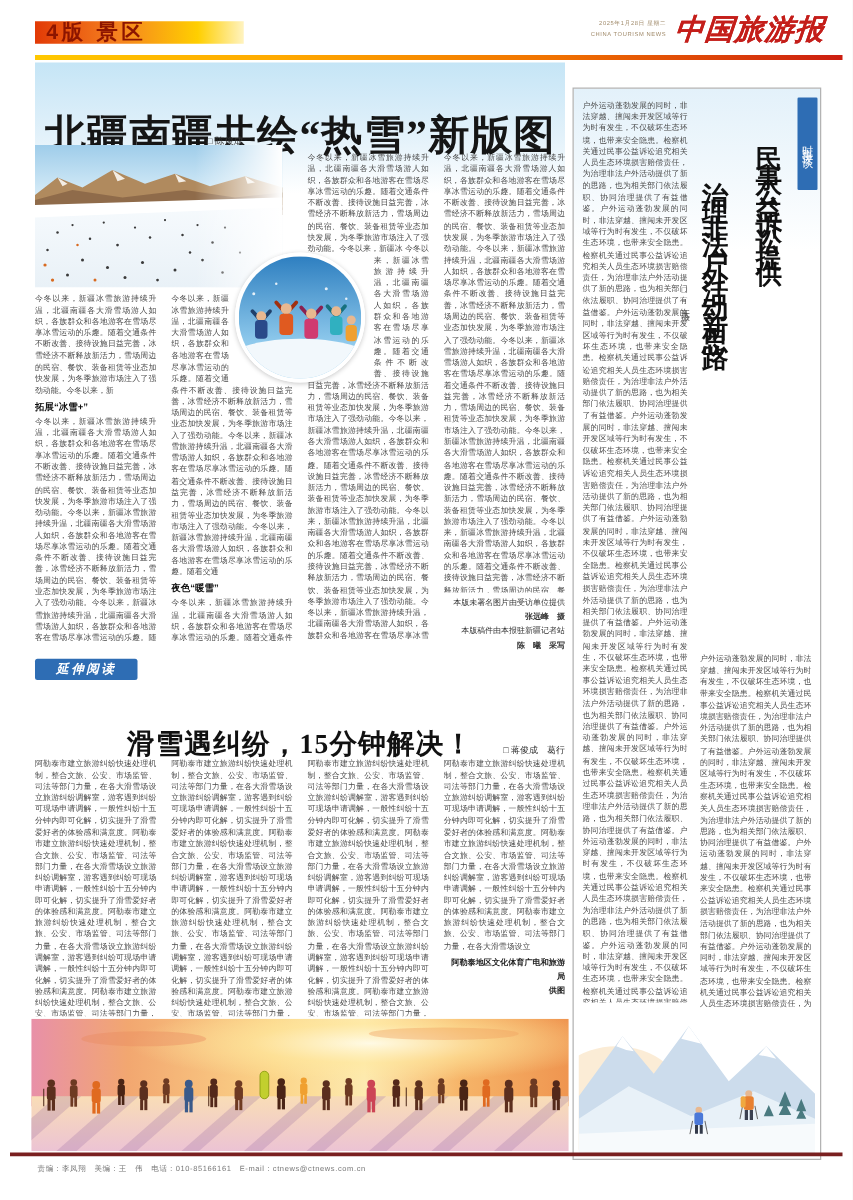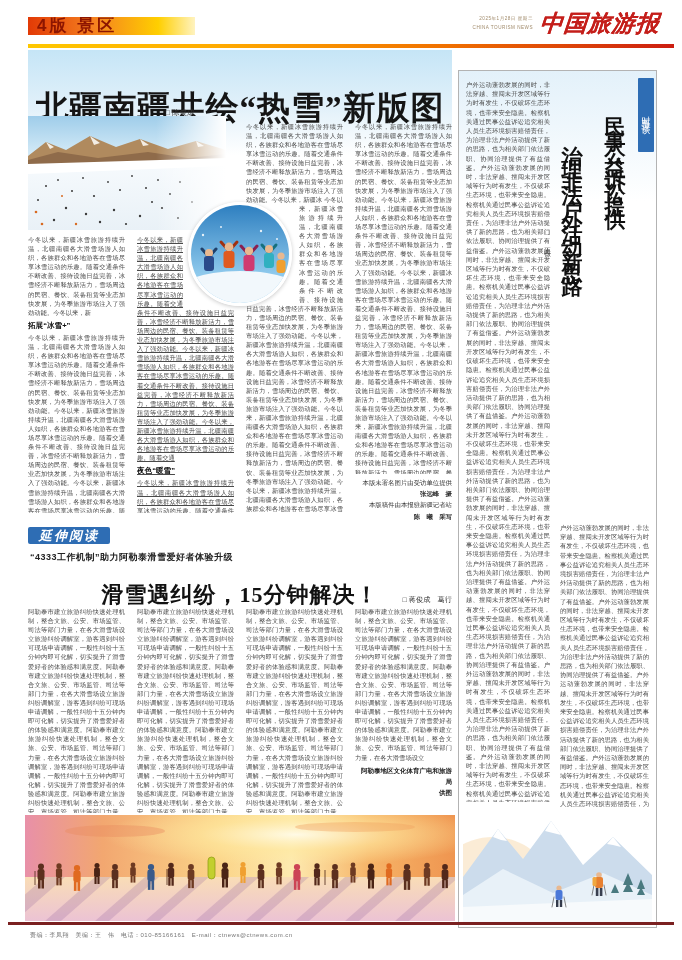--- a/index.html
+++ b/index.html
@@ -54,21 +54,21 @@
     font-size:7px;color:#444;letter-spacing:2px;}
   .op-col{position:absolute;font-size:6.3px;line-height:9.2px;color:#4a4a4a;
     text-align:justify;word-break:break-all;overflow:hidden;}
   .op-col.left{left:7px;top:9px;width:84px;height:722px;}
   .op-col.right{left:101px;top:452px;width:89px;height:286px;}
   .op-illu{position:absolute;left:4px;right:4px;bottom:5px;height:115px;}
 
   
   .extended{position:absolute;left:28px;top:525px;width:424px;height:403px;}
   .ext-tag{position:absolute;left:0;top:2px;width:82px;height:17px;background:#2e6db4;
-    color:#fff;font-weight:bold;font-style:italic;font-size:13px;line-height:17px;
+    color:#fff;font-weight:bold;font-style:italic;font-size:10px;line-height:17px;
     text-align:center;letter-spacing:2px;border-radius:2px;}
   .ext-kicker{position:absolute;left:2px;top:26px;font-size:9px;font-weight:bold;color:#222;
     letter-spacing:.5px;}
   .ext-hl{position:absolute;left:0;right:0;top:37px;text-align:center;
     font-family:"Liberation Serif",serif;font-weight:bold;font-size:22px;color:#111;
     letter-spacing:1px;}
   .ext-byline{position:absolute;left:0;right:0;top:70px;text-align:right;font-size:7.2px;color:#333;}
   .ext-photo{position:absolute;left:-3px;top:290px;width:430px;height:106px;}
   .ext-credit{text-align:right;font-weight:bold;font-size:6.5px;line-height:1.7;color:#222;margin-top:3px;}
 
@@ -201,21 +201,21 @@
             <circle cx="86" cy="34" r="1"></circle>
         </g>
       </svg>
     </div>
 
     <div class="col" style="left:0;top:185px;height:278px;">
       <span class="fill">今冬以来，新疆冰雪旅游持续升温，北疆南疆各大滑雪场游人如织，各族群众和各地游客在雪场尽享冰雪运动的乐趣。随着交通条件不断改善、接待设施日益完善，冰雪经济不断释放新活力，雪场周边的民宿、餐饮、装备租赁等业态加快发展，为冬季旅游市场注入了强劲动能。今冬以来，新</span>
       <span class="subhead">拓展“冰雪+”</span>
       <span class="fill">今冬以来，新疆冰雪旅游持续升温，北疆南疆各大滑雪场游人如织，各族群众和各地游客在雪场尽享冰雪运动的乐趣。随着交通条件不断改善、接待设施日益完善，冰雪经济不断释放新活力，雪场周边的民宿、餐饮、装备租赁等业态加快发展，为冬季旅游市场注入了强劲动能。今冬以来，新疆冰雪旅游持续升温，北疆南疆各大滑雪场游人如织，各族群众和各地游客在雪场尽享冰雪运动的乐趣。随着交通条件不断改善、接待设施日益完善，冰雪经济不断释放新活力，雪场周边的民宿、餐饮、装备租赁等业态加快发展，为冬季旅游市场注入了强劲动能。今冬以来，新疆冰雪旅游持续升温，北疆南疆各大滑雪场游人如织，各族群众和各地游客在雪场尽享冰雪运动的乐趣。随着交通条件不断改善、接待设施日益完善，冰雪经济不断释放新活力，雪场周边的民宿、餐饮、装备租赁等业态加快发展，为冬季旅游市场注入了强劲动能。今冬以来，新疆冰雪旅游持续升温，北疆南疆各大滑雪场游人如织，各族群众和各地游客在雪场尽享冰雪运动的乐趣。随着交通条件不断改善、接待设施日益完善，冰雪经济不断释放新活力，雪场周边的民宿、餐饮、装备租赁等业态加快发展，为冬季旅游市场注入了强劲动能。今冬以来，新疆冰雪旅游持续升温，北疆南疆各大滑雪场游人如织，各族群众和各地游客在雪场尽享冰雪运动的乐趣。随着交通条件不断改善、接待设施日益完善，冰雪经济不断释放新活力，雪场周边的民宿、餐饮、装备租赁等业态加快发展，为冬季旅游市场注入了强劲动能。今冬以来，新疆冰雪旅</span>
     </div>
-    <div class="col" style="left:109px;top:185px;height:278px;text-decoration:underline;">
+    <div class="col" style="left:109px;top:185px;height:278px;">
       <span class="sp-r"></span>
       <span class="fill">今冬以来，新疆冰雪旅游持续升温，北疆南疆各大滑雪场游人如织，各族群众和各地游客在雪场尽享冰雪运动的乐趣。随着交通条件不断改善、接待设施日益完善，冰雪经济不断释放新活力，雪场周边的民宿、餐饮、装备租赁等业态加快发展，为冬季旅游市场注入了强劲动能。今冬以来，新疆冰雪旅游持续升温，北疆南疆各大滑雪场游人如织，各族群众和各地游客在雪场尽享冰雪运动的乐趣。随着交通条件不断改善、接待设施日益完善，冰雪经济不断释放新活力，雪场周边的民宿、餐饮、装备租赁等业态加快发展，为冬季旅游市场注入了强劲动能。今冬以来，新疆冰雪旅游持续升温，北疆南疆各大滑雪场游人如织，各族群众和各地游客在雪场尽享冰雪运动的乐趣。随着交通</span>
       <span class="subhead">夜色“暖雪”</span>
       <span class="fill">今冬以来，新疆冰雪旅游持续升温，北疆南疆各大滑雪场游人如织，各族群众和各地游客在雪场尽享冰雪运动的乐趣。随着交通条件不断改善、接待设施日益完善，冰雪经济不断释放新活力，雪场周边的民宿、餐饮、装备租赁等业态加快发展，为冬季旅游市场注入了强劲动能。今冬以来，新疆冰雪旅游持续升温，北疆南疆各大滑雪场游人如织，各族群众和各地游客在雪场尽享冰雪运动的乐趣。随着交通条件不断改善、接待设施日益完善，冰雪经济不断释放新活力，雪场周边的民宿、餐饮、装备租</span>
     </div>
     <div class="col" style="left:218px;top:72px;height:391px;">
       <span class="fill">今冬以来，新疆冰雪旅游持续升温，北疆南疆各大滑雪场游人如织，各族群众和各地游客在雪场尽享冰雪运动的乐趣。随着交通条件不断改善、接待设施日益完善，冰雪经济不断释放新活力，雪场周边的民宿、餐饮、装备租赁等业态加快发展，为冬季旅游市场注入了强劲动能。今冬以来，新疆冰</span>
       <span class="sp-l"></span>
       <span class="fill">今冬以来，新疆冰雪旅游持续升温，北疆南疆各大滑雪场游人如织，各族群众和各地游客在雪场尽享冰雪运动的乐趣。随着交通条件不断改善、接待设施日益完善，冰雪经济不断释放新活力，雪场周边的民宿、餐饮、装备租赁等业态加快发展，为冬季旅游市场注入了强劲动能。今冬以来，新疆冰雪旅游持续升温，北疆南疆各大滑雪场游人如织，各族群众和各地游客在雪场尽享冰雪运动的乐趣。随着交通条件不断改善、接待设施日益完善，冰雪经济不断释放新活力，雪场周边的民宿、餐饮、装备租赁等业态加快发展，为冬季旅游市场注入了强劲动能。今冬以来，新疆冰雪旅游持续升温，北疆南疆各大滑雪场游人如织，各族群众和各地游客在雪场尽享冰雪运动的乐趣。随着交通条件不断改善、接待设施日益完善，冰雪经济不断释放新活力，雪场周边的民宿、餐饮、装备租赁等业态加快发展，为冬季旅游市场注入了强劲动能。今冬以来，新疆冰雪旅游持续升温，北疆南疆各大滑雪场游人如织，各族群众和各地游客在雪场尽享冰雪运动的乐趣。随着交通条件不断改善、接</span>
       
@@ -274,21 +274,20 @@
             <rect x="-3.2" y="1" width="2.6" height="8" fill="#3a4050"></rect>
               <rect x="0.8" y="1" width="2.6" height="8" fill="#3a4050"></rect>
           </g>
         </g>
       </svg>
     </div>
   </aside>
 
   <section class="extended">
     <div class="ext-tag">延伸阅读</div>
-    <div class="ext-kicker">“4333工作机制”助力阿勒泰滑雪爱好者体验升级</div>
     <h2 class="ext-hl">滑雪遇纠纷，15分钟解决！</h2>
     <div class="ext-byline">□ 蒋俊成　葛行</div>
 
     <div class="col" style="left:0;top:82px;height:206px;">
       <span class="fill">阿勒泰市建立旅游纠纷快速处理机制，整合文旅、公安、市场监管、司法等部门力量，在各大滑雪场设立旅游纠纷调解室，游客遇到纠纷可现场申请调解，一般性纠纷十五分钟内即可化解，切实提升了滑雪爱好者的体验感和满意度。阿勒泰市建立旅游纠纷快速处理机制，整合文旅、公安、市场监管、司法等部门力量，在各大滑雪场设立旅游纠纷调解室，游客遇到纠纷可现场申请调解，一般性纠纷十五分钟内即可化解，切实提升了滑雪爱好者的体验感和满意度。阿勒泰市建立旅游纠纷快速处理机制，整合文旅、公安、市场监管、司法等部门力量，在各大滑雪场设立旅游纠纷调解室，游客遇到纠纷可现场申请调解，一般性纠纷十五分钟内即可化解，切实提升了滑雪爱好者的体验感和满意度。阿勒泰市建立旅游纠纷快速处理机制，整合文旅、公安、市场监管、司法等部门力量，在各大滑雪场设立旅游纠纷调解室，游客遇到纠纷可现场申请调解，一般性纠纷十五分钟内即可化解，切实提升了滑雪爱好者的体验感和满意度。阿勒泰市建立旅游纠纷快速处理机制，整合文旅、公安、市场监管、司法等部门力量，在各大滑</span>
     </div>
     <div class="col" style="left:109px;top:82px;height:206px;">
       <span class="fill">阿勒泰市建立旅游纠纷快速处理机制，整合文旅、公安、市场监管、司法等部门力量，在各大滑雪场设立旅游纠纷调解室，游客遇到纠纷可现场申请调解，一般性纠纷十五分钟内即可化解，切实提升了滑雪爱好者的体验感和满意度。阿勒泰市建立旅游纠纷快速处理机制，整合文旅、公安、市场监管、司法等部门力量，在各大滑雪场设立旅游纠纷调解室，游客遇到纠纷可现场申请调解，一般性纠纷十五分钟内即可化解，切实提升了滑雪爱好者的体验感和满意度。阿勒泰市建立旅游纠纷快速处理机制，整合文旅、公安、市场监管、司法等部门力量，在各大滑雪场设立旅游纠纷调解室，游客遇到纠纷可现场申请调解，一般性纠纷十五分钟内即可化解，切实提升了滑雪爱好者的体验感和满意度。阿勒泰市建立旅游纠纷快速处理机制，整合文旅、公安、市场监管、司法等部门力量，在各大滑雪场设立旅游纠纷调解室，游客遇到纠纷可现场申请调解，一般性纠纷十五分钟内即可化解，切实提升了滑雪爱好者的体验感和满意度。阿勒泰市建立旅游纠纷快速处理机制，整合文旅、公安、市场监管、司法等部门力量，在各大滑</span>
     </div>
     <div class="col" style="left:218px;top:82px;height:206px;">

